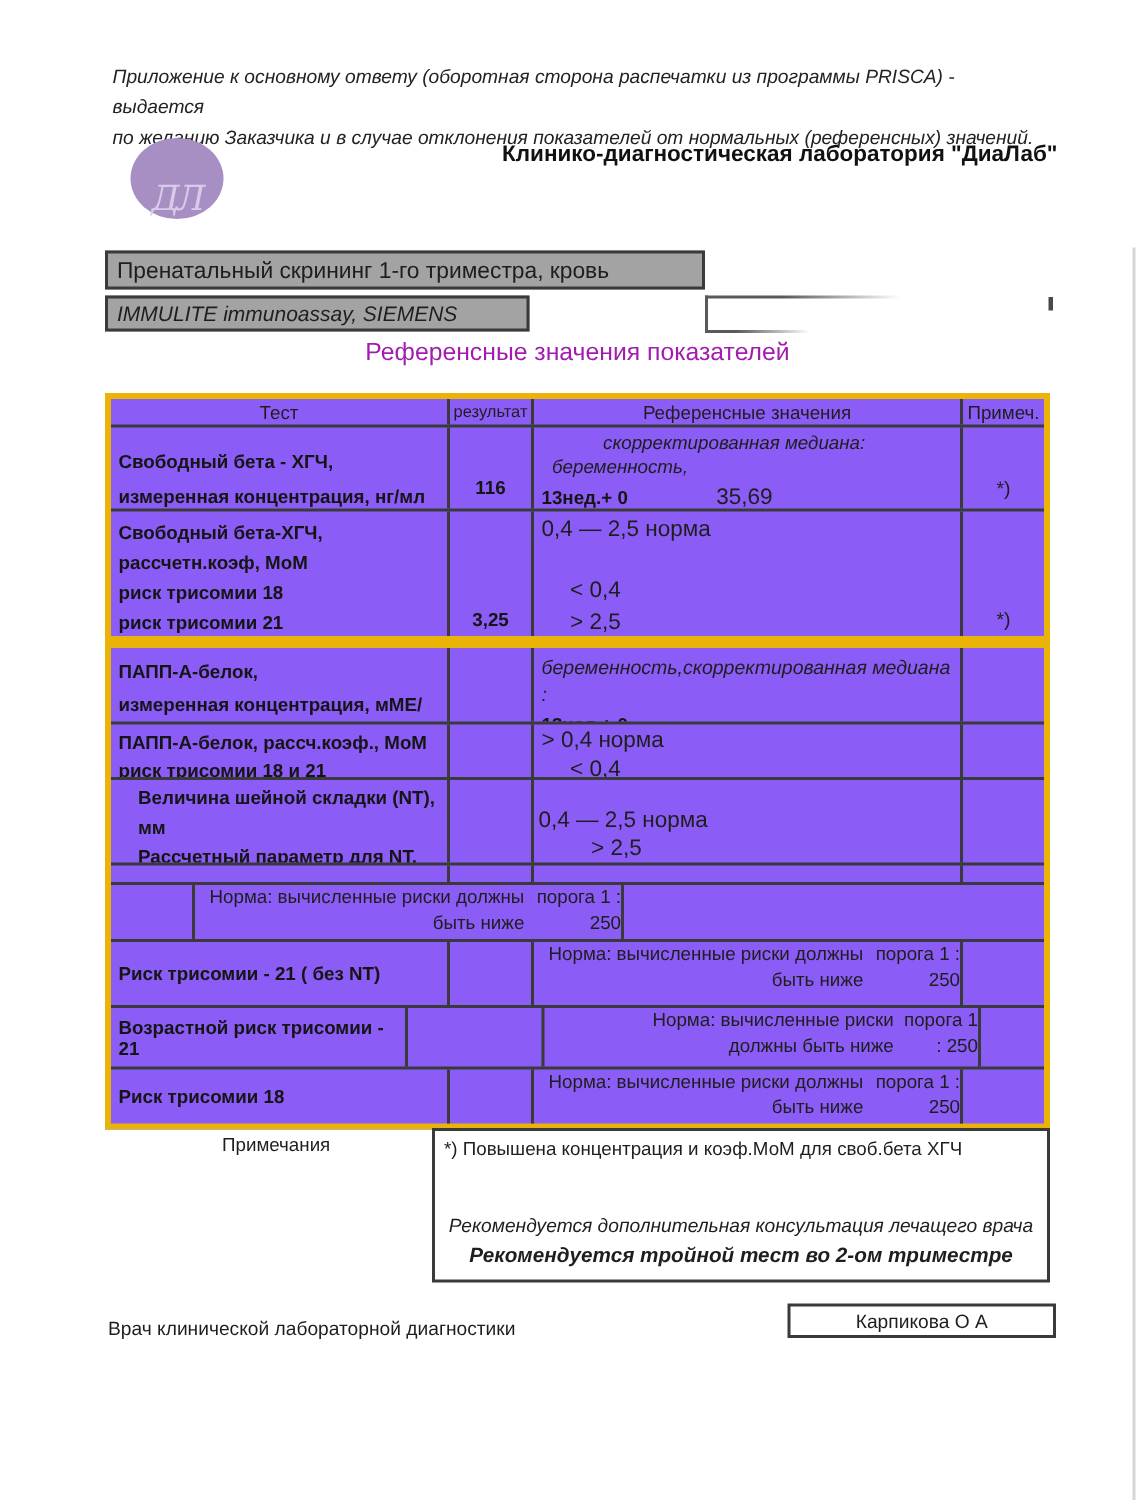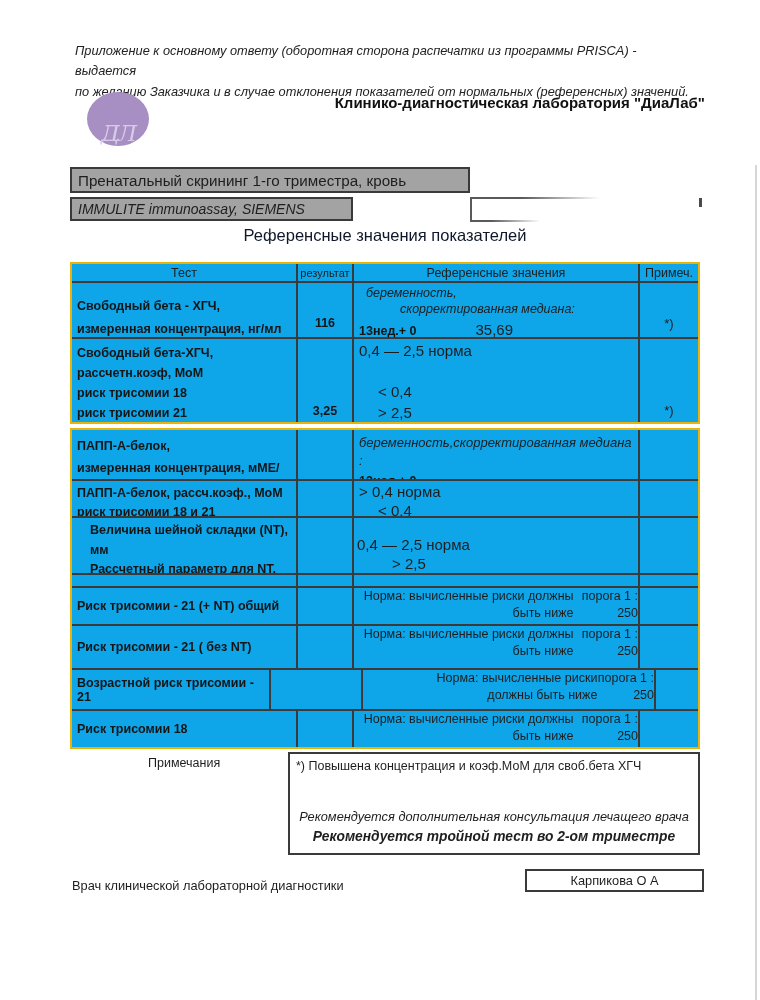--- a/index.html
+++ b/index.html
@@ -23,24 +23,24 @@
   .screening-box{left:70px;top:167px;width:400px;height:26px;font-size:15.2px;padding:3px 6px 0 6px;}
   .method-box{left:70px;top:197px;width:283px;height:24px;font-size:14px;font-style:italic;padding:2px 6px 0 6px;}
 
   
   .erased-left{left:470px;top:197px;width:2px;height:25px;background:#5a5a5a;}
   .erased-top{left:470px;top:197px;width:130px;height:2px;background:linear-gradient(to right,#5a5a5a 40%,rgba(90,90,90,0));}
   .erased-bottom{left:470px;top:220px;width:70px;height:2px;background:linear-gradient(to right,#5a5a5a 30%,rgba(90,90,90,0));}
   .stray-tick{left:699px;top:198px;width:3px;height:9px;background:#4a4a4a;}
   .edge-line{left:755px;top:165px;width:2px;height:835px;background:#d6d6d6;}
 
-  .section-title{left:70px;top:226px;width:630px;text-align:center;font-size:16.5px;color:#0f172a;}
-
-  
-  .tbl{left:70px;width:630px;border:2px solid #eab308;box-sizing:border-box;background:#0ea5e9;}
+  .section-title{left:70px;top:226px;width:630px;text-align:center;font-size:16.5px;color:#a21caf;}
+
+  
+  .tbl{left:70px;width:630px;border:4px solid #eab308;box-sizing:border-box;background:#8b5cf6;}
   .trow{display:flex;border-bottom:2px solid #3a3a3a;box-sizing:border-box;}
   .trow:last-child{border-bottom:none;}
   .cell{box-sizing:border-box;border-right:2px solid #3a3a3a;overflow:hidden;position:relative;}
   .cell:last-child{border-right:none;}
   .c1{width:226px;} .c2{width:56px;} .c3{width:286px;} .c4{flex:1;}
 
   .hdr{height:19px;align-items:center;}
   .hdr .cell{display:flex;align-items:center;justify-content:center;height:100%;font-size:12.5px;}
   .hdr .c2{font-size:11px;}
 
@@ -154,22 +154,22 @@
 
   <div class="trow r1">
     <div class="cell c1">
       <div class="t">Свободный бета  - ХГЧ,</div>
       <div class="t">измеренная  концентрация, нг/мл</div>
     </div>
     <div class="cell c2">
       <span class="t">116</span>
     </div>
     <div class="cell c3">
+      <div class="it l2">скорректированная  медиана:</div>
       <div class="it l1">беременность,</div>
-      <div class="it l2">скорректированная  медиана:</div>
       <div class="weekline">
         <span class="t week">13нед.+ 0</span>
         <span class="big">35,69</span>
       </div>
     </div>
     <div class="cell c4">
       <span class="note-star">*)</span>
     </div>
   </div>
 
@@ -237,23 +237,20 @@
   </div>
 
   <div class="trow rThin">
     <div class="cell c1"></div>
     <div class="cell c2"></div>
     <div class="cell c3"></div>
     <div class="cell c4"></div>
   </div>
 
   <div class="trow rN rD">
-    <div class="cell c1">
-      <span class="t">Риск трисомии - 21 (+ NT) общий</span>
-    </div>
     <div class="cell c2"></div>
     <div class="cell c3">
       <div>Норма: вычисленные риски должны быть ниже</div>
       <div>порога  1 : 250</div>
     </div>
     <div class="cell c4"></div>
   </div>
 
   <div class="trow rN rE">
     <div class="cell c1">

